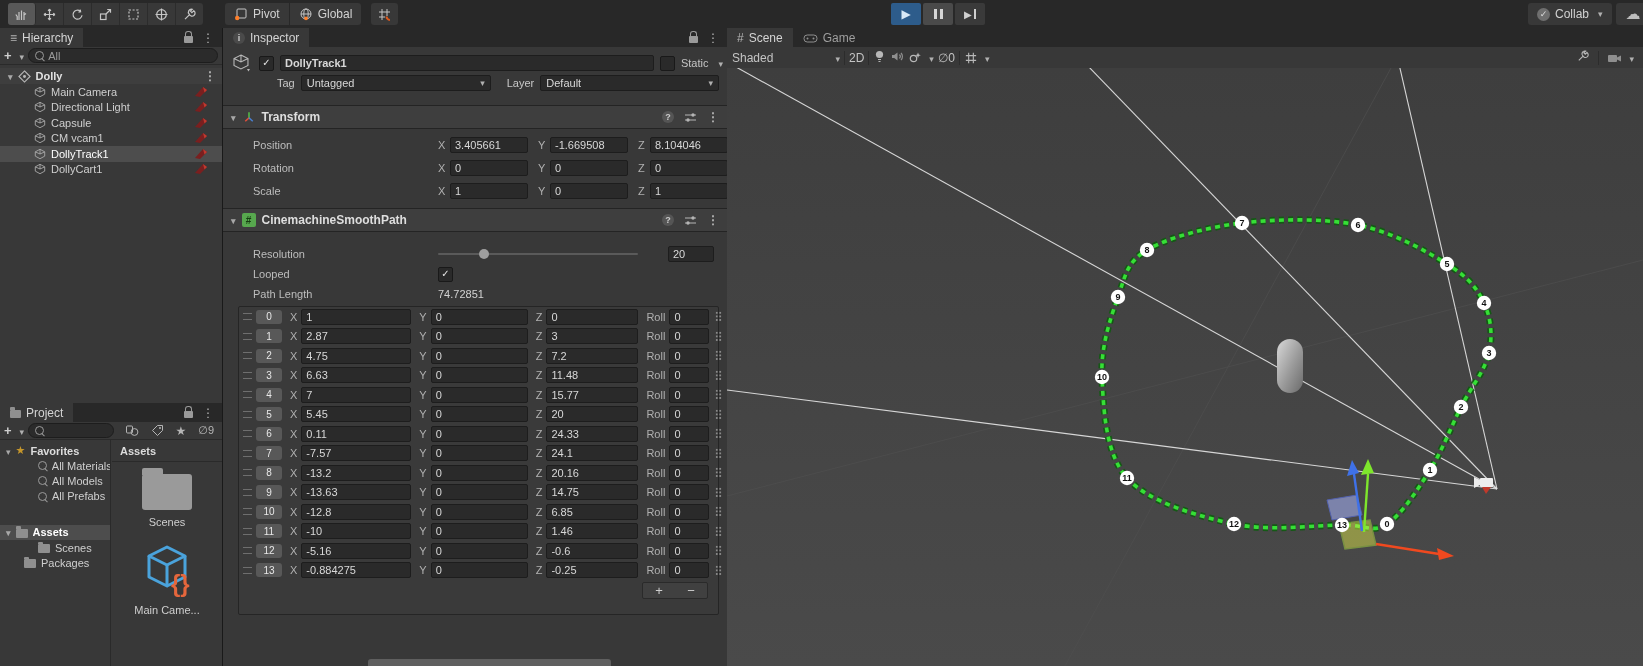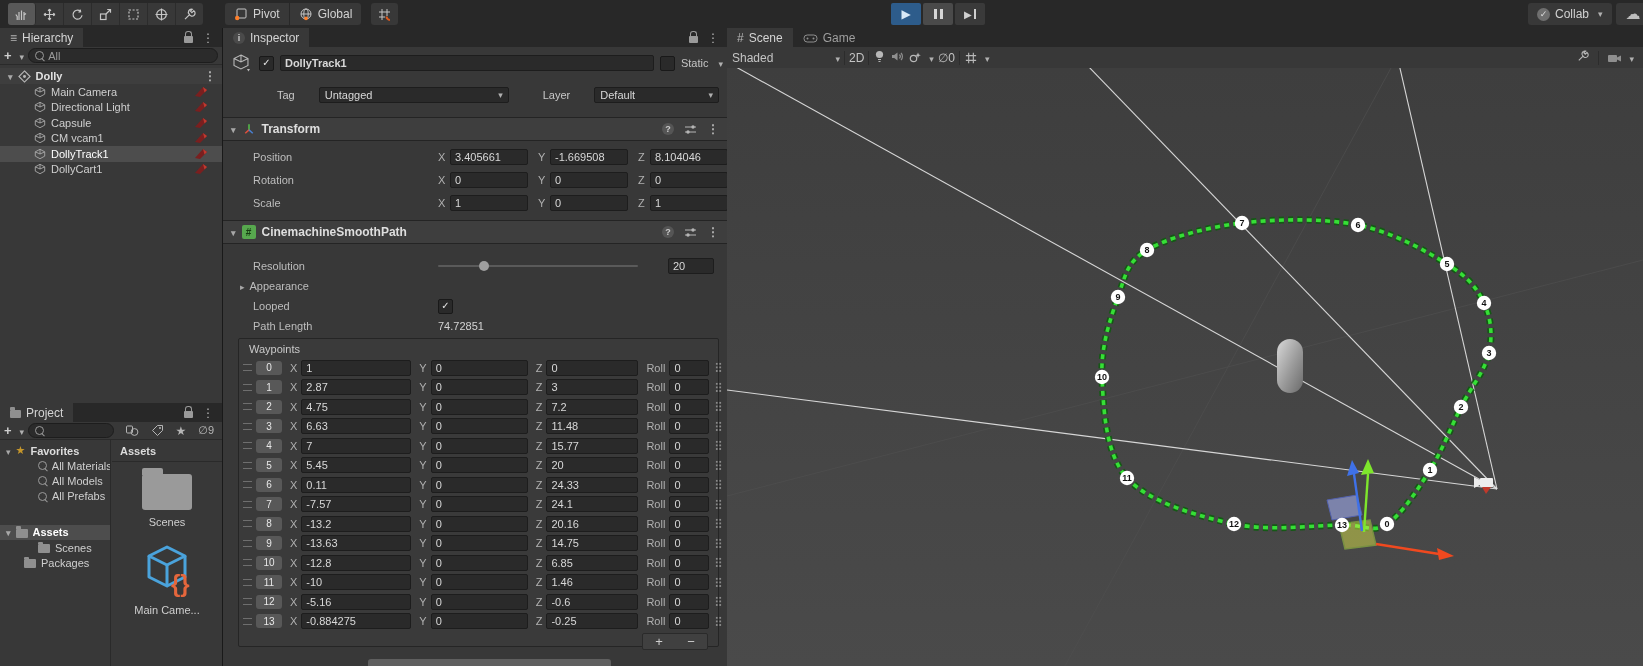--- a/index.html
+++ b/index.html
@@ -406,21 +406,21 @@
       <svg width="22" height="20" viewBox="0 0 22 20">
           <path d="M10 2 17 5.5v7L10 16 3 12.5v-7z M10 2v7M3 5.5l7 3.5 7-3.5" stroke="#b8b8b8" fill="none" stroke-width="1.1"></path>
           <path d="M16 16l3 0-1.5 2.5z" fill="#b8b8b8"></path>
         </svg>
       <span class="cb on"></span>
       <span class="fld" style="width:375px;font-weight:bold">DollyTrack1</span>
       <span class="cb"></span>
       <span style="color:#c4c4c4">Static</span>
       <span class="caret"></span>
     </div>
-    <div class="row" style="height:20px;margin-top:12px;padding-left:46px;gap:24px">
+    <div class="row" style="height:20px;margin-top:0;padding-left:46px;gap:6px">
       <span>Tag</span>
       <span class="dd" style="width:190px">
           <span>Untagged</span>
         </span>
       <span style="margin-left:10px">Layer</span>
       <span class="dd grow" style="margin-right:4px">
           <span>Default</span>
         </span>
     </div>
   </div>
@@ -489,37 +489,30 @@
       <span class="kebab"></span>
     </span>
   </div>
   <div class="irow" style="margin-top:12px">
     <span class="ilabel">Resolution</span>
     <span class="slider">
         <span class="knob" id="res-knob" style="left: calc(23% - 5px);"></span>
       </span>
     <span class="fld" style="width:46px;margin-left:30px">20</span>
   </div>
-  <div class="irow" style="padding-left:17px">
-    <span class="foldc" style="margin-right:5px"></span>
-    <span>Appearance</span>
-  </div>
   <div class="irow">
     <span class="ilabel">Looped</span>
     <span class="cb on"></span>
   </div>
   <div class="irow">
     <span class="ilabel">Path Length</span>
     <span style="color:#d2d2d2">74.72851</span>
   </div>
 
   <div id="wpbox">
-    <div class="wphead">
-        <span>Waypoints</span>
-      </div>
     <div id="wp-rows">
   <div class="wprow">
     <span class="handle"></span>
     <span class="wpidx widx">0</span>
     <span class="wplbl wx">X</span>
           <span class="fld wfx fx">1</span>
     <span class="wplbl wy">Y</span>
           <span class="fld wfy fy">0</span>
     <span class="wplbl wz">Z</span>
           <span class="fld wfz fz">0</span>

